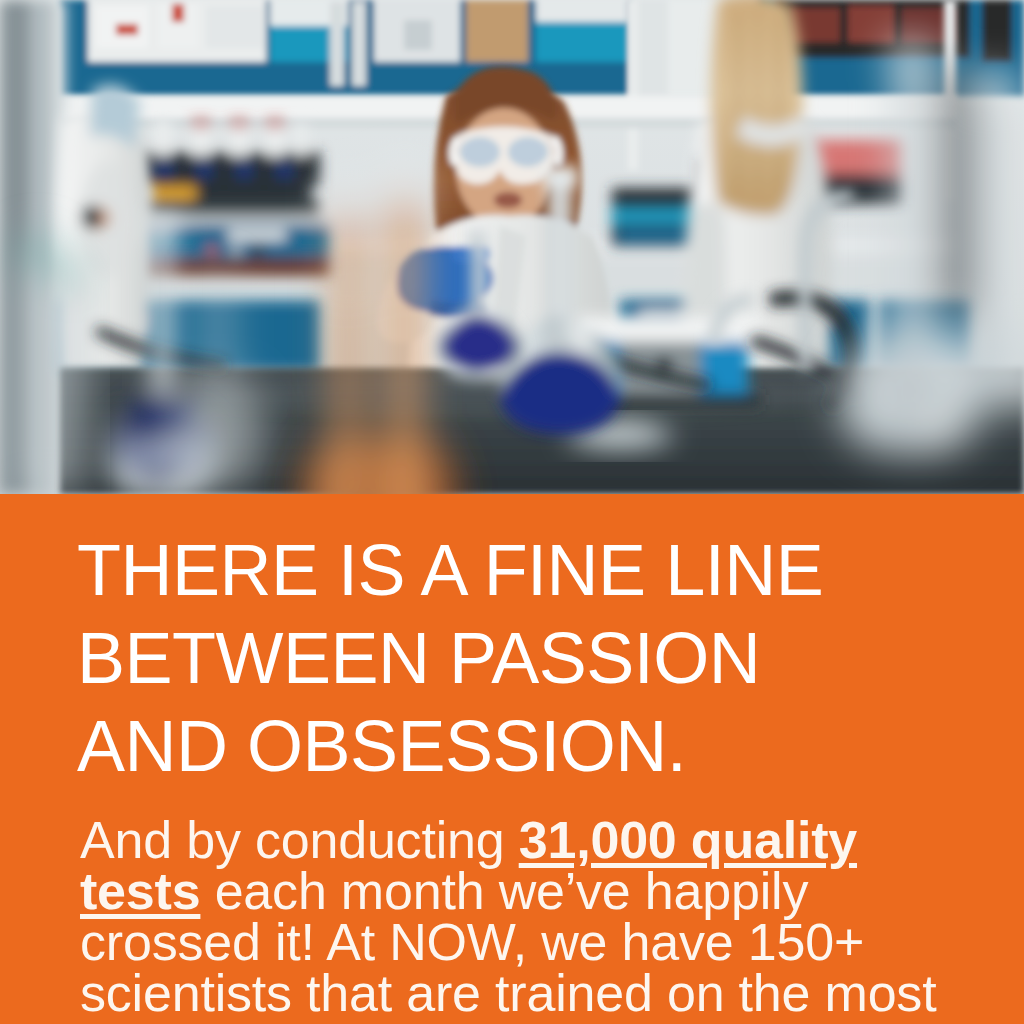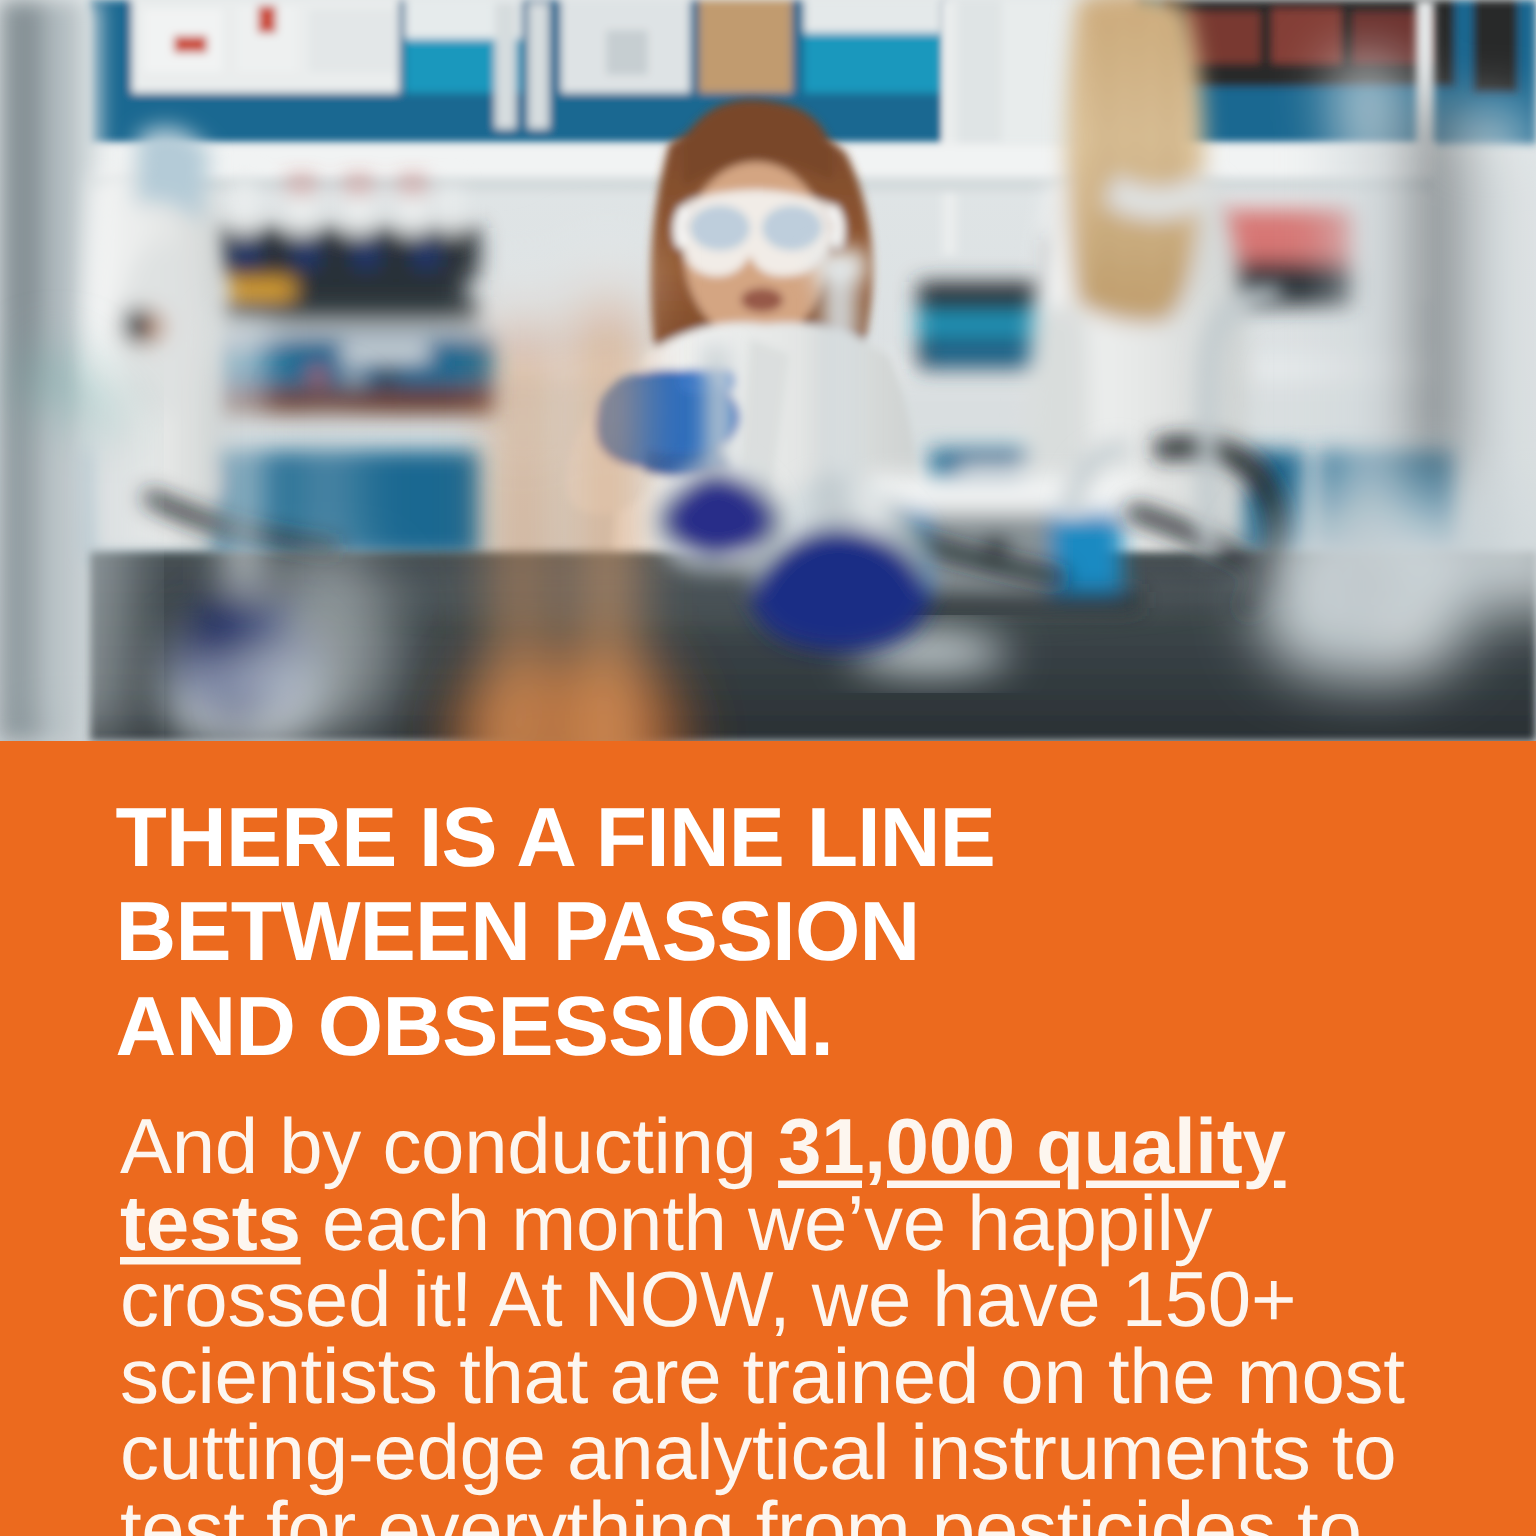--- a/index.html
+++ b/index.html
@@ -41,23 +41,23 @@
     position: absolute;
     left: 77px;
     top: 32px;
     width: 880px;
   }
 
   .headline {
     margin: 0;
     color: #ffffff;
     font-family: "Liberation Sans", sans-serif;
-    font-weight: bold;
-    font-size: 56px;
-    line-height: 63px;
+    font-weight: normal;
+    font-size: 72px;
+    line-height: 88px;
     letter-spacing: -0.5px;
     white-space: pre-line;
     -webkit-font-smoothing: antialiased;
   }
 
   .body-copy {
     margin: 3px;
     padding-top: 22px;
     color: #fdf6ef;
     font-family: Liberation Sans, sans-serif;

